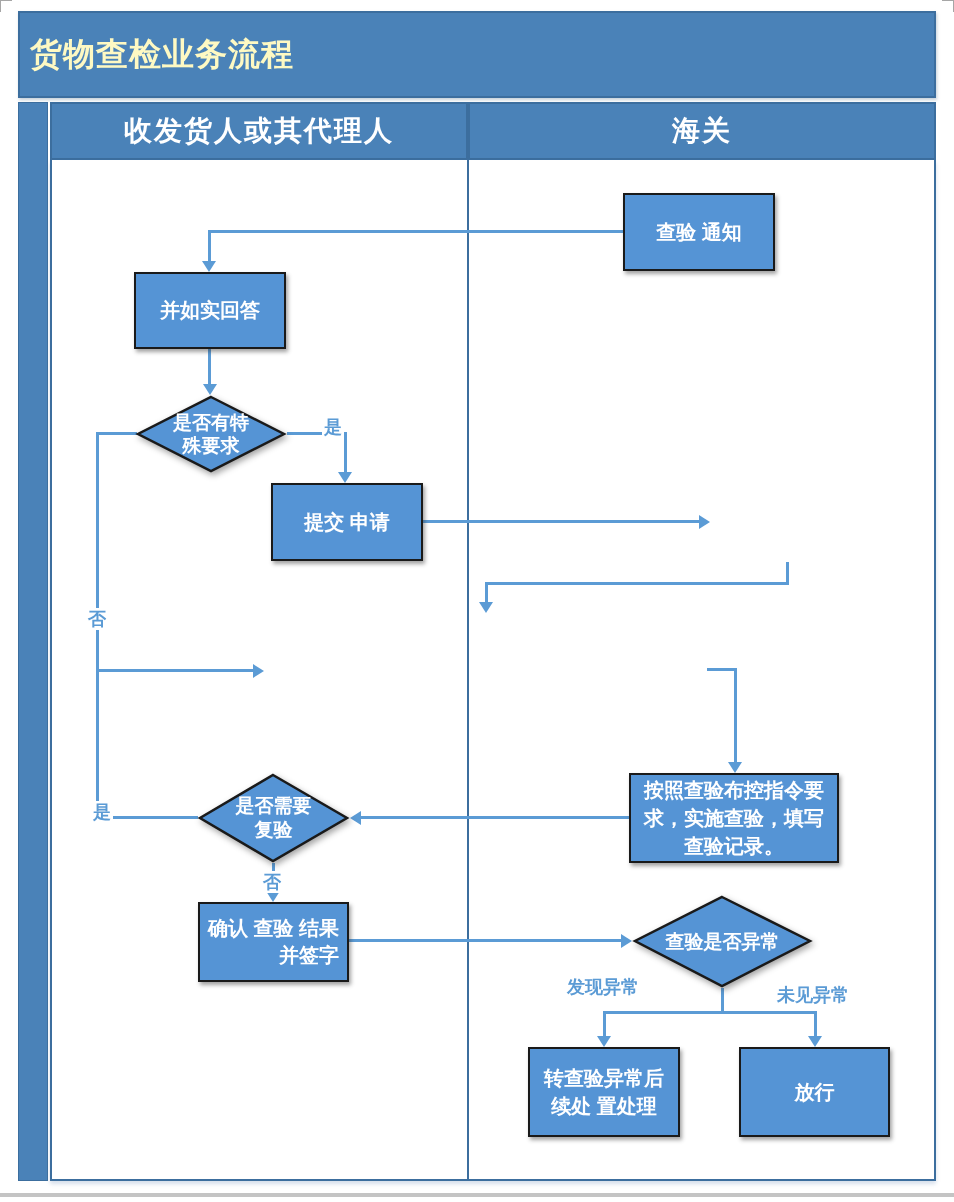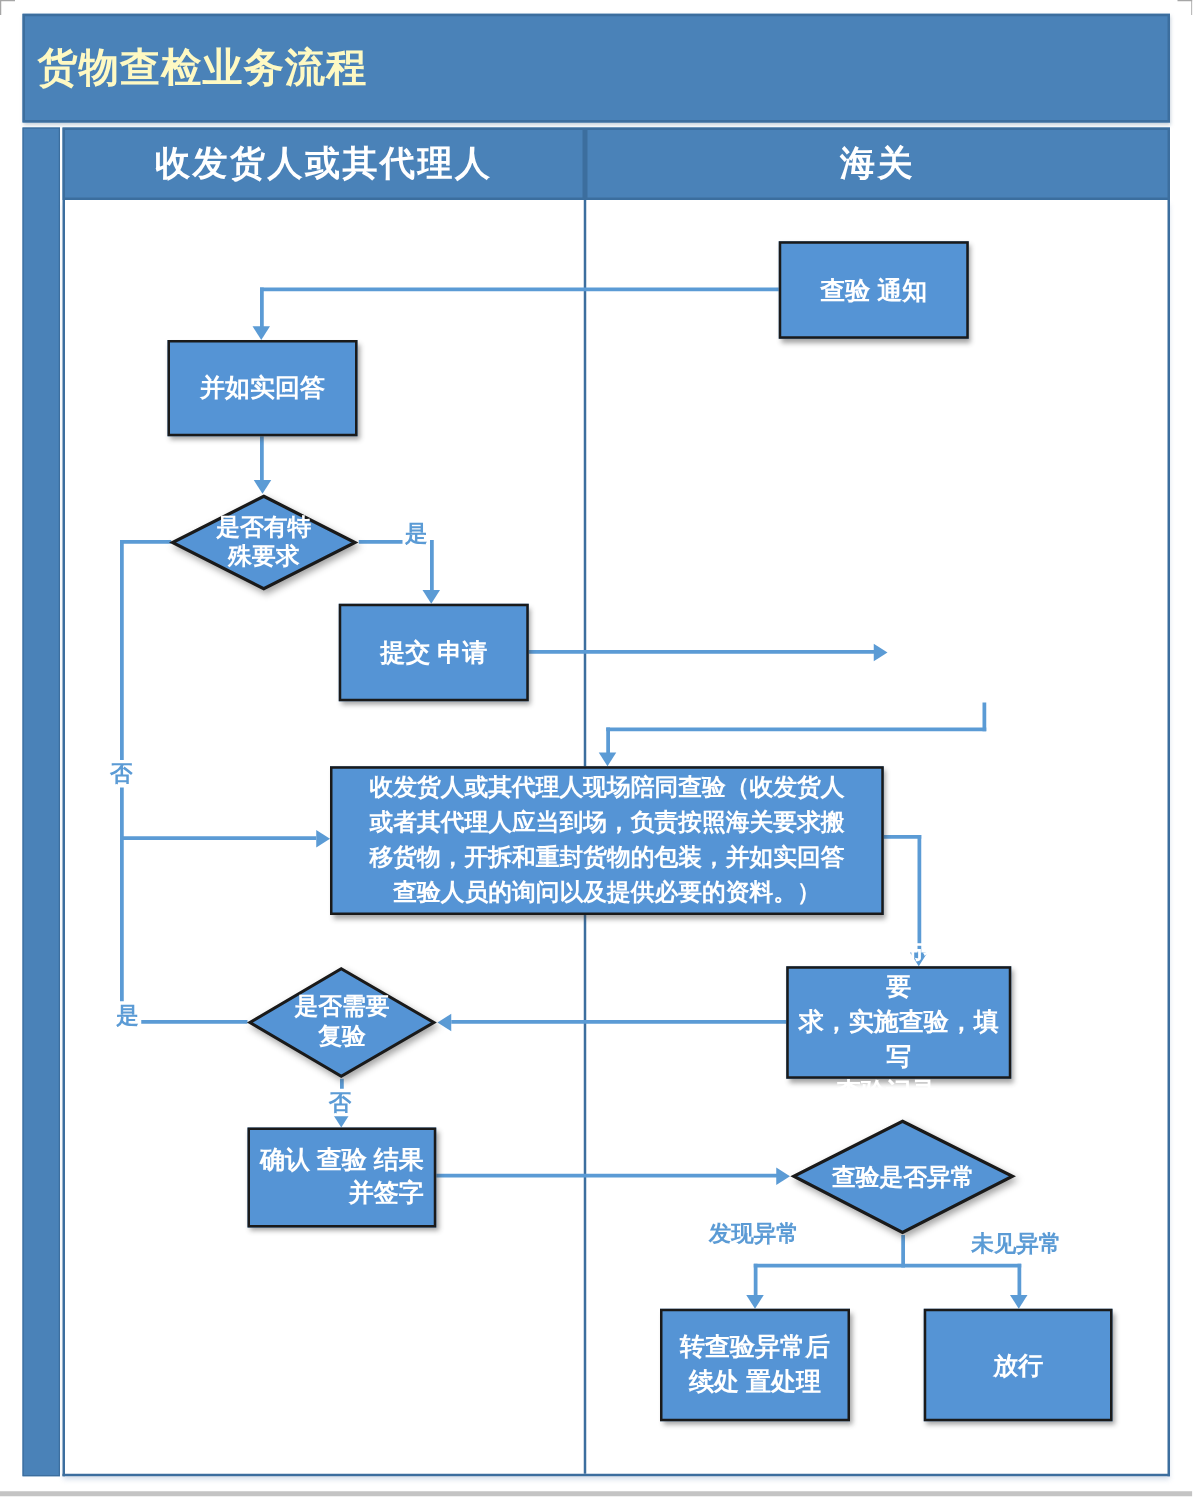--- a/index.html
+++ b/index.html
@@ -124,27 +124,21 @@
 
   <div class="node" style="left:623px;top:193px;width:152px;height:78px;">
     <span class="lbl" style="font-size:20px;">查验 通知</span>
   </div>
   <div class="node" style="left:134px;top:272px;width:152px;height:77px;">
     <span class="lbl" style="font-size:20px;">并如实回答</span>
   </div>
   <div class="node" style="left:271px;top:483px;width:152px;height:78px;">
     <span class="lbl" style="font-size:20px;">提交 申请</span>
   </div>
-  <div class="node" style="left:264px;top:613px;width:443px;height:119px;">
-    <span class="lbl" style="font-size:19px;line-height:28px;">收发货人或其代理人现场陪同查验（收发货人
-或者其代理人应当到场，负责按照海关要求搬
-移货物，开拆和重封货物的包装，并如实回答
-查验人员的询问以及提供必要的资料。）</span>
-  </div>
-  <div class="node" style="left:629px;top:773px;width:180px;height:90px;">
+  <div class="node" style="left:629px;top:773px;width:210px;height:90px;">
     <span class="lbl" style="font-size:20px;line-height:28px;">按照查验布控指令要
 求，实施查验，填写
 查验记录。</span>
   </div>
   <div class="node" style="left:198px;top:902px;width:151px;height:80px;">
     <span class="lbl" style="font-size:20px;line-height:27px;text-align:right;">确认 查验 结果
 并签字</span>
   </div>
   <div class="node" style="left:528px;top:1047px;width:152px;height:90px;">
     <span class="lbl" style="font-size:20px;line-height:28px;">转查验异常后

